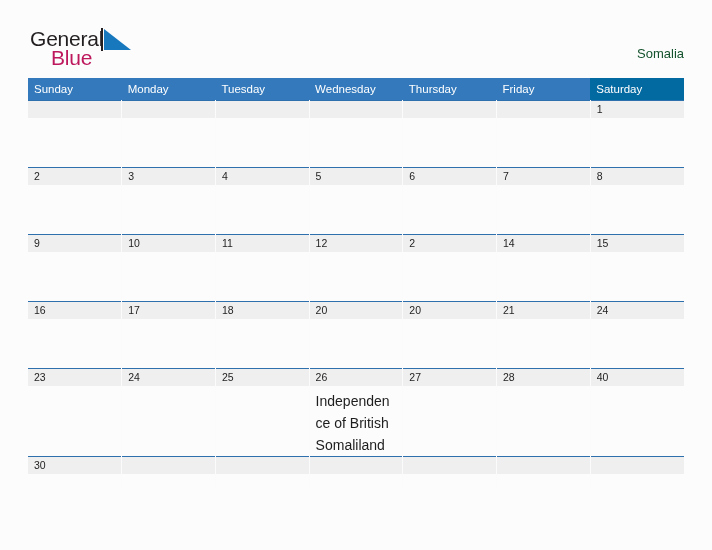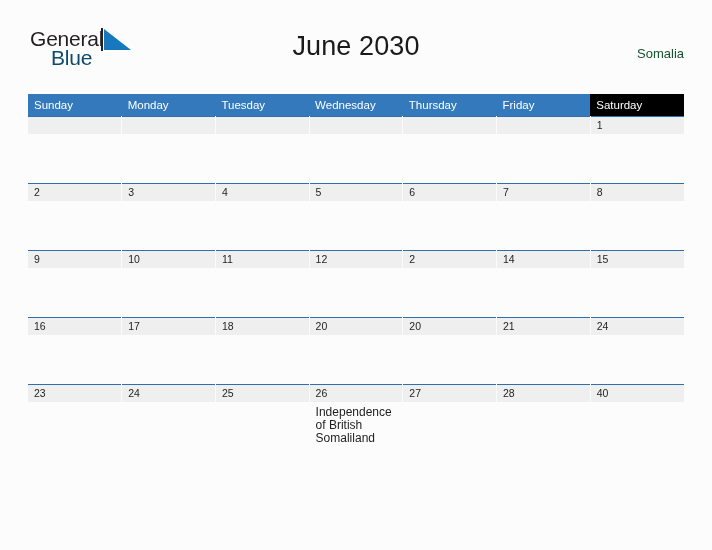--- a/index.html
+++ b/index.html
@@ -47,21 +47,21 @@
     letter-spacing: -0.2px;
     color: #231f20;
     font-family: "Liberation Sans", sans-serif;
   }
   .logo-blue {
     position: absolute;
     left: 21px;
     top: 19px;
     font-size: 21px;
     letter-spacing: -0.2px;
-    color: #0c4a6e;
+    color: #be185d;
     font-family: "Liberation Sans", sans-serif;
   }
   .logo-sail {
     position: absolute;
     left: 74px;
     top: 1px;
     width: 28px;
     height: 21px;
   }
   .logo-mast {
@@ -92,40 +92,40 @@
     top: 46px;
     font-size: 13px;
     color: #14532d;
     font-family: "Liberation Sans", sans-serif;
   }
 
   
   .calendar {
     position: absolute;
     left: 28px;
-    top: 94px;
+    top: 78px;
     width: 656px;
     border-collapse: collapse;
     table-layout: fixed;
   }
 
   .calendar th {
     background: #3379bb;
     color: #ffffff;
     font-size: 11.5px;
     font-weight: normal;
     text-align: left;
     padding: 5px 0 5px 6px;
     height: 13px;
     font-family: "Liberation Sans", sans-serif;
     border: 0;
     box-sizing: border-box;
   }
   .calendar th.sat {
-    background: #000000;
+    background: #0369a1;
   }
 
   .calendar td {
     vertical-align: top;
     padding: 0;
     border: 0;
     border-top: 1px solid #2e70ae;
     border-right: 1px solid #fbfbfb;
     background: #fcfcfc;
     height: 67px;
@@ -149,22 +149,22 @@
     box-sizing: border-box;
     font-family: "Liberation Sans", sans-serif;
     min-height: 17px;
   }
   .daynum.empty {
     color: transparent;
   }
 
   .event {
     display: block;
-    font-size: 12px;
-    line-height: 13px;
+    font-size: 14px;
+    line-height: 22px;
     color: #1e1e1e;
     padding: 4px 6px 0 6px;
     font-family: "Liberation Sans", sans-serif;
     word-wrap: break-word;
   }
 </style>
 </head>
 <body>
 
 <div class="page">
@@ -175,21 +175,20 @@
       <span class="logo-general">General</span>
       <span class="logo-mast"></span>
       <span class="logo-sail">
         <svg width="28" height="22" viewBox="0 0 28 22" xmlns="http://www.w3.org/2000/svg">
           <polygon points="0,0 27,21 0,21" fill="#1878be"></polygon>
         </svg>
       </span>
       <span class="logo-blue">Blue</span>
     </div>
 
-    <div class="month-title">June 2030</div>
 
     <div class="country">Somalia</div>
   </div>
 
   <table class="calendar">
     <thead>
       <tr>
         <th>Sunday</th>
         <th>Monday</th>
         <th>Tuesday</th>
@@ -309,16 +308,39 @@
           <td>
             <span class="daynum">27</span>
           </td>
           <td>
             <span class="daynum">28</span>
           </td>
           <td>
             <span class="daynum">40</span>
           </td>
         </tr>
+        <tr class="wk-last">
+          <td>
+            <span class="daynum">30</span>
+          </td>
+          <td>
+            <span class="daynum empty"></span>
+          </td>
+          <td>
+            <span class="daynum empty"></span>
+          </td>
+          <td>
+            <span class="daynum empty"></span>
+          </td>
+          <td>
+            <span class="daynum empty"></span>
+          </td>
+          <td>
+            <span class="daynum empty"></span>
+          </td>
+          <td>
+            <span class="daynum empty"></span>
+          </td>
+        </tr>
       </tbody>
   </table>
 
 </div>
 
 </body></html>

